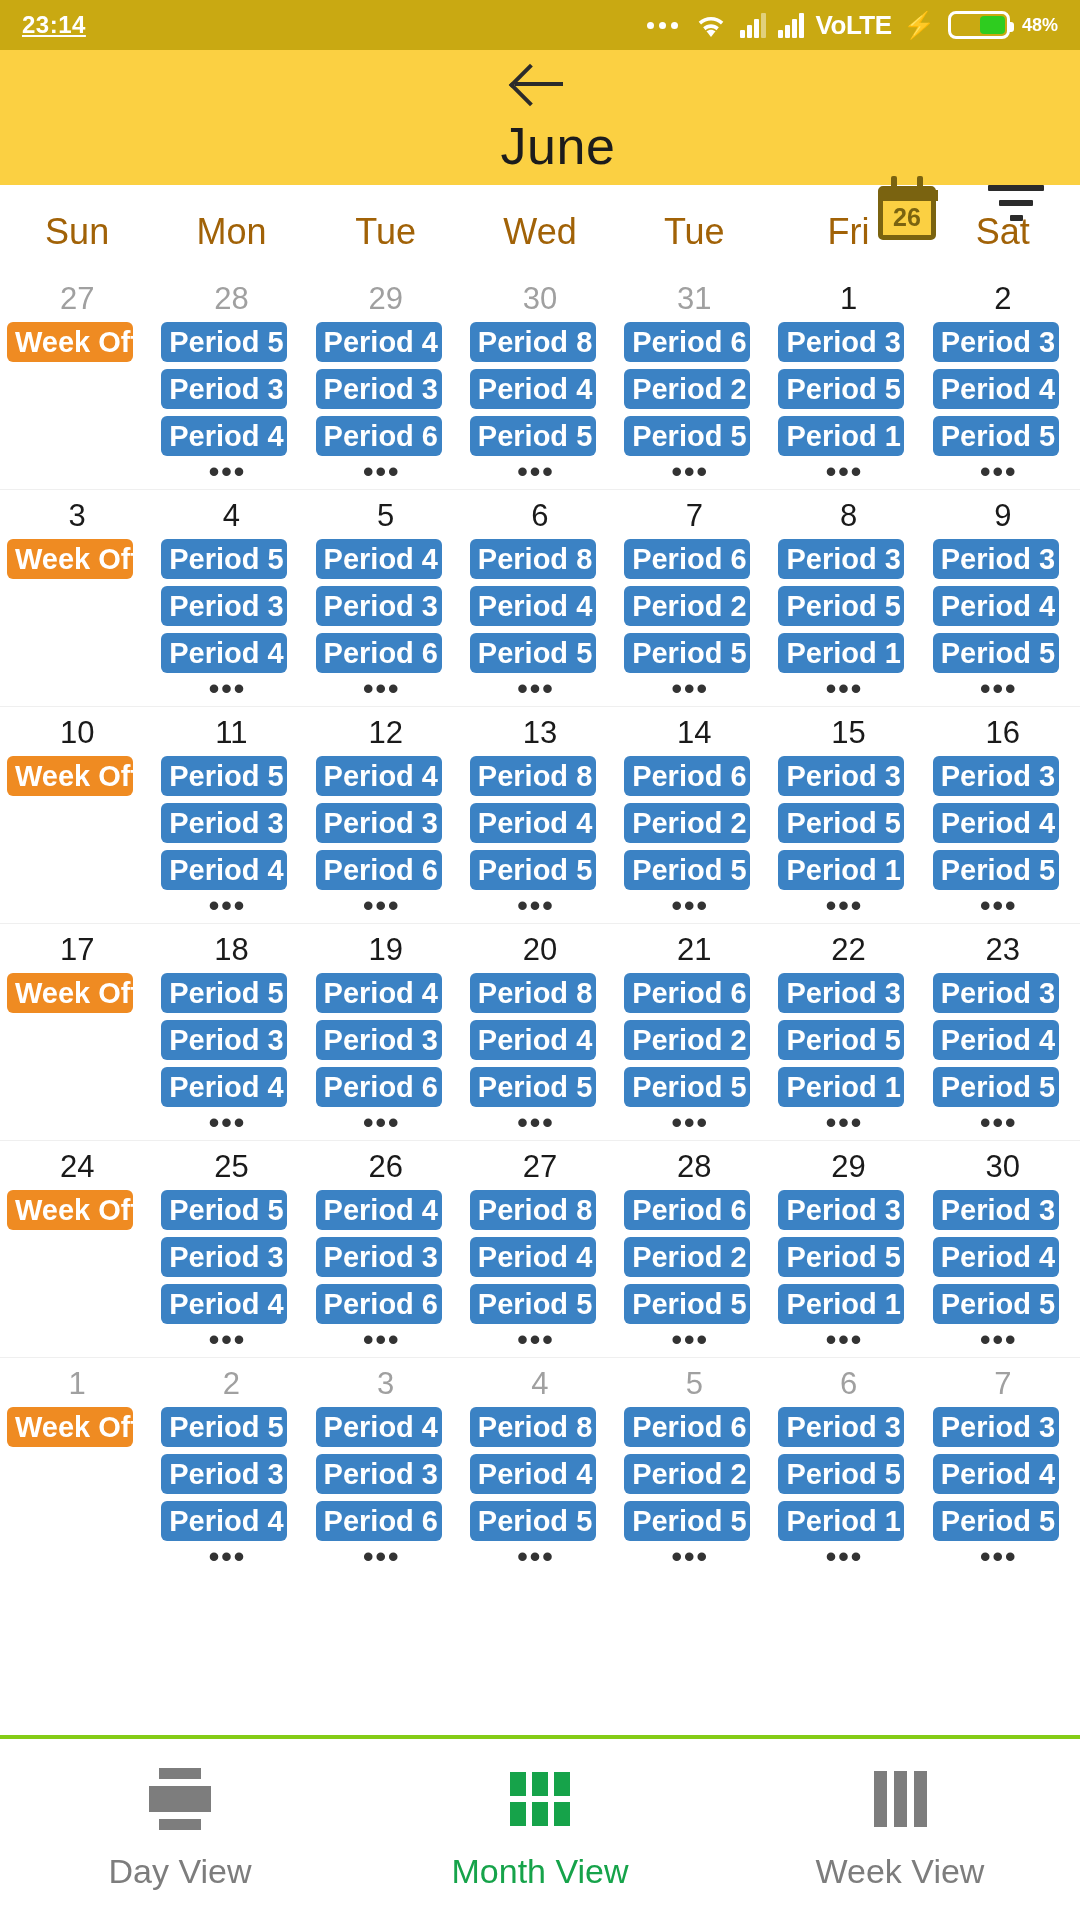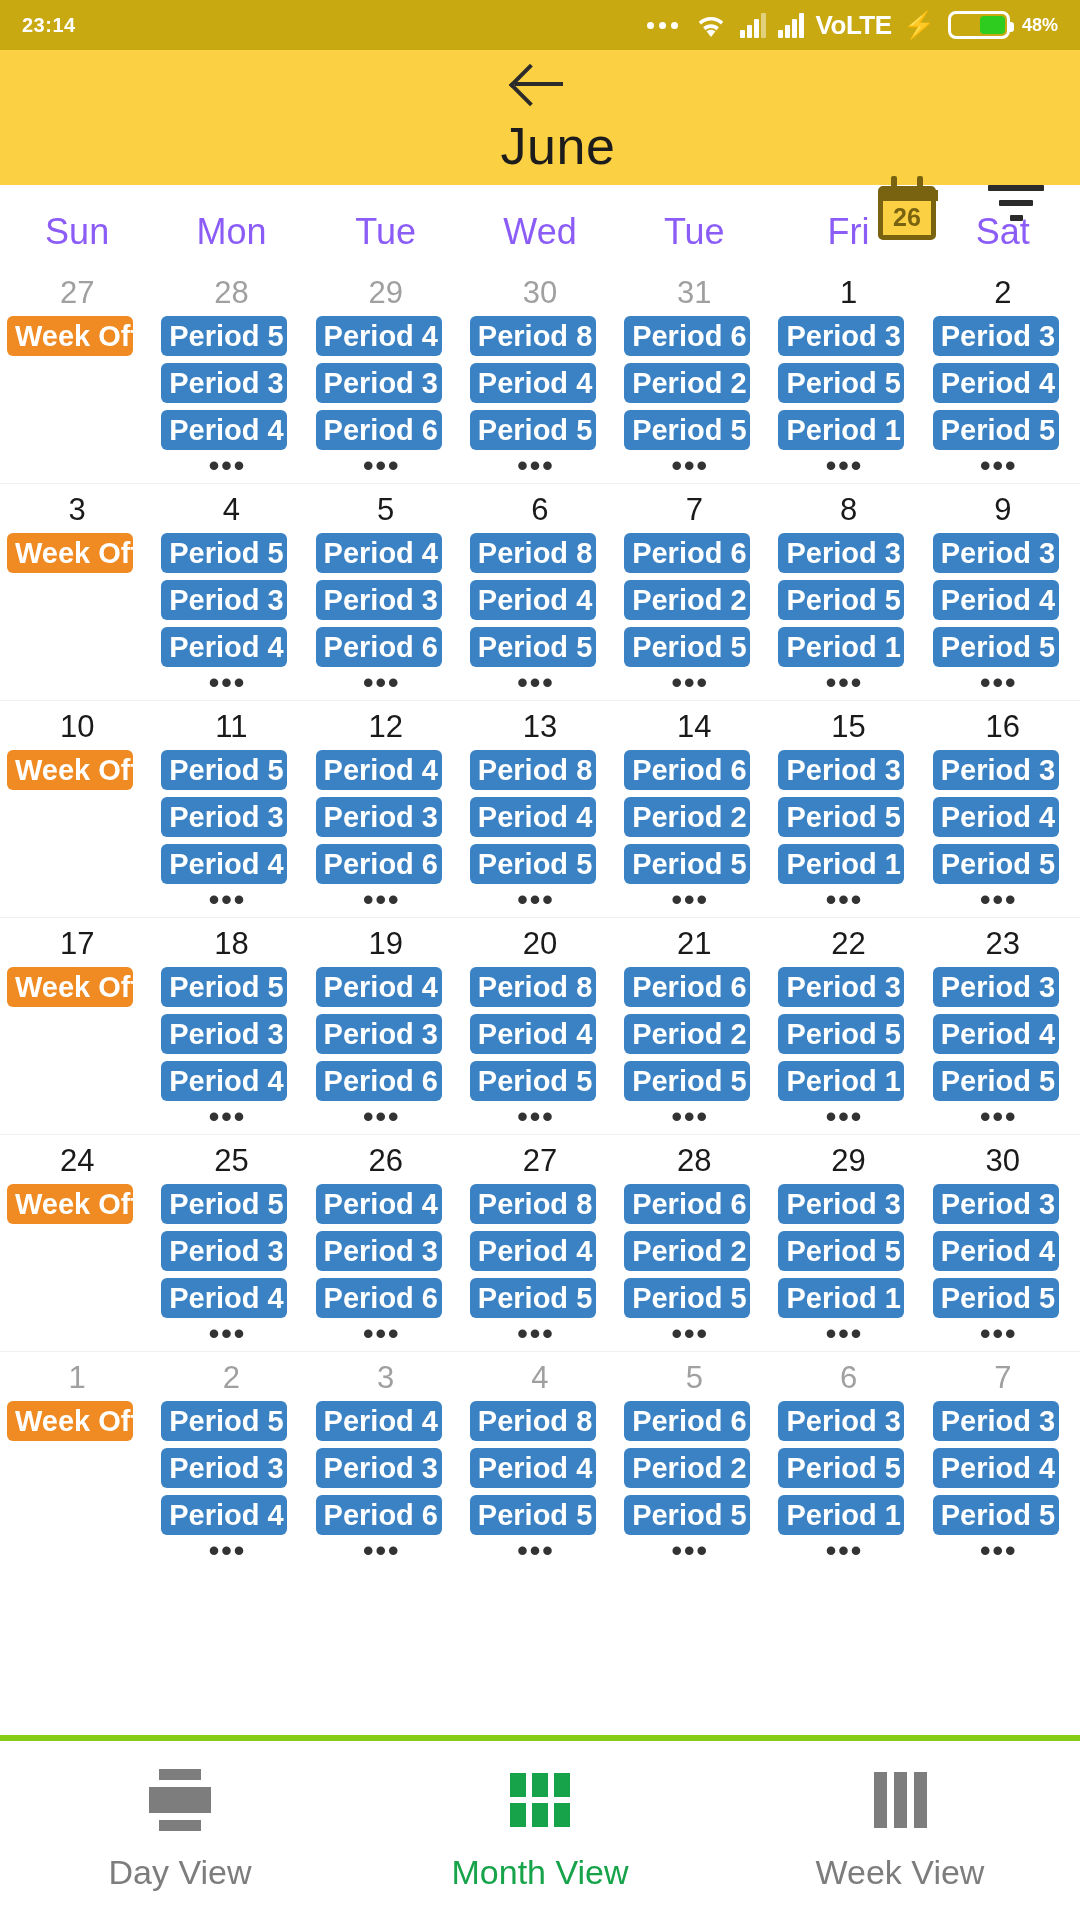--- a/index.html
+++ b/index.html
@@ -9,21 +9,21 @@
     background:#ffffff;
     overflow:hidden;
   }
 
   
   .statusbar {
     height:50px; background:#c9a912;
     display:flex; align-items:center;
     padding:0 22px; color:#ffffff;
   }
-  .sb-time { font-size:20px; font-weight:600; letter-spacing:.5px; }
+  .sb-time { font-size:24px; font-weight:600; letter-spacing:.5px;text-decoration:underline; }
   .sb-right { margin-left:auto; display:flex; align-items:center; gap:12px; }
   .sb-dots { display:flex; gap:5px; align-items:flex-end; margin-right:4px; }
   .sb-dots i { width:7px; height:7px; background:#fff; border-radius:50%; display:block; }
   .sig { display:flex; align-items:flex-end; gap:2px; height:26px; }
   .sig b { width:5px; background:#fff; display:block; border-radius:1px; }
   .sig b:nth-child(1){height:8px;} .sig b:nth-child(2){height:13px;}
   .sig b:nth-child(3){height:19px;} .sig b:nth-child(4){height:25px;}
   .sig.dim b:nth-child(4){ opacity:.45; }
   .volte { font-size:26px; font-weight:700; letter-spacing:-.5px; }
   .bolt { font-size:26px; font-weight:700; }
@@ -71,25 +71,25 @@
   .cal-icon .peg.l { left:13px; } .cal-icon .peg.r { right:13px; }
   .filter-icon { width:56px; height:46px; display:flex; flex-direction:column; gap:9px; align-items:center; cursor:pointer; }
   .filter-icon i { display:block; height:6px; background:#2b2b2b; border-radius:1px; }
   .filter-icon i:nth-child(1){ width:56px; }
   .filter-icon i:nth-child(2){ width:34px; }
   .filter-icon i:nth-child(3){ width:13px; }
 
   
   .weekdays { display:flex; padding:26px 0 14px 0; background:#fff; }
   .weekdays div {
-    flex:1; text-align:center; font-size:36px; color:#8b5cf6; font-weight:400;
+    flex:1; text-align:center; font-size:36px; color:#a16207; font-weight:400;
   }
 
   
-  .calendar { background:#fff; }
+  .calendar { background:#fff;margin-top:6px; }
   .week {
     display:flex; border-top:1px solid #efefef; min-height:189px;
     padding-top:6px;
   }
   .week:first-child { border-top:none; }
   .daycell { flex:1; min-width:0; position:relative; }
   .daynum {
     font-size:31px; color:#1a1a1a; text-align:center;
     padding:4px 0 8px 0; line-height:1;
   }
@@ -107,21 +107,21 @@
   .chip.orange { background:#ef8b22; width:126px; }
   .more {
     text-align:center; color:#333; font-size:30px; font-weight:700;
     letter-spacing:2px; line-height:.6; height:26px; padding-right:8px;
   }
   .daycell.off .more { visibility:hidden; }
 
   
   .bottomnav {
     position:absolute; left:0; bottom:0; width:1080px; height:185px;
-    background:#fff; border-top:6px solid #84cc16;
+    background:#fff; border-top:4px solid #84cc16;
     display:flex; align-items:center;
   }
   .navitem {
     flex:1; display:flex; flex-direction:column; align-items:center;
     justify-content:center; gap:22px; cursor:pointer;
   }
   .navlabel { font-size:34px; color:#7d7d7d; }
   .navitem.active .navlabel { color:#16a34a; }
 
   .ic-day { width:62px; height:62px; display:flex; flex-direction:column; gap:7px; align-items:center; justify-content:center; }

